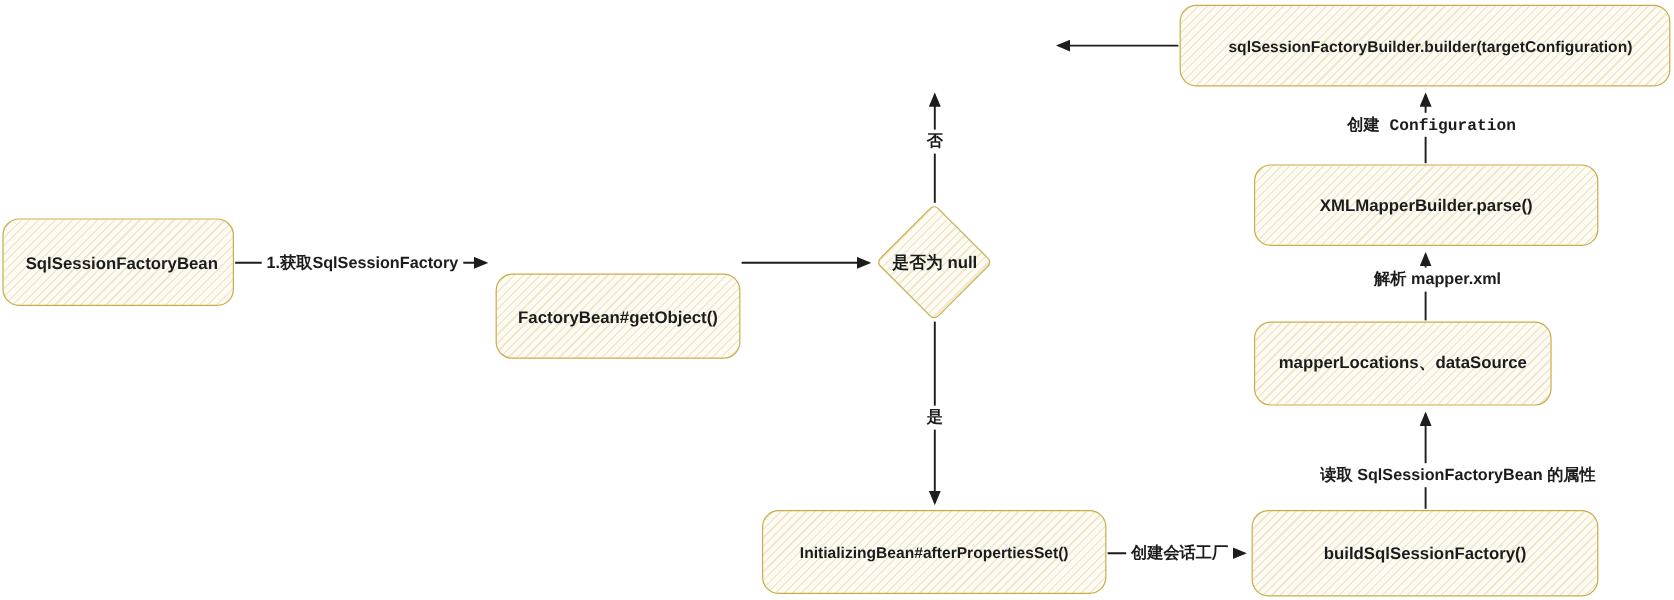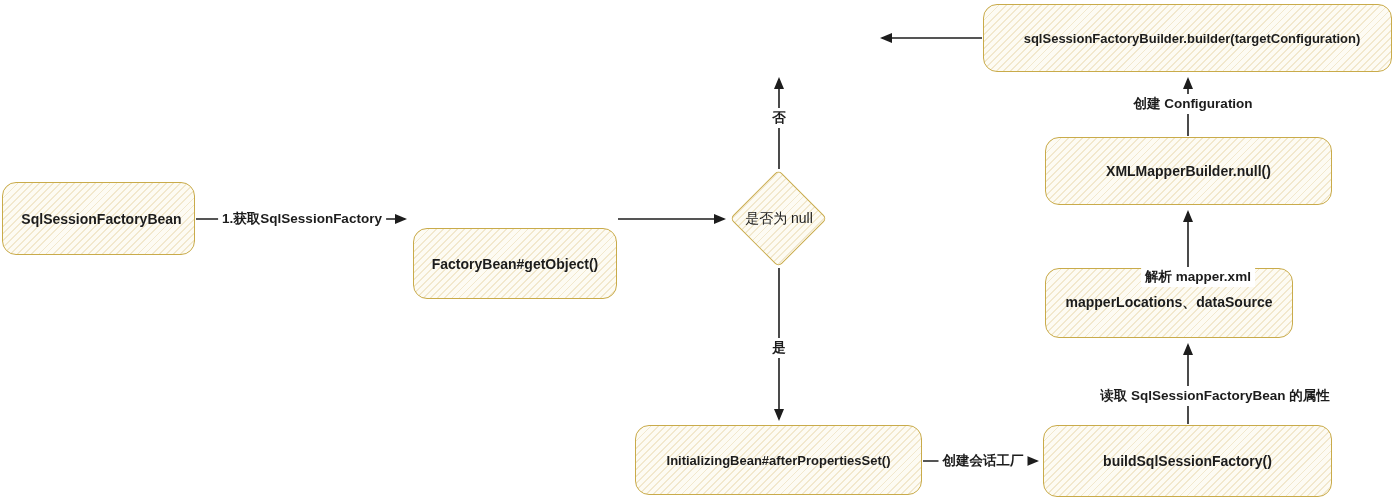--- a/index.html
+++ b/index.html
@@ -33,21 +33,21 @@
   .diamond{
     position:absolute;left:744px;top:184px;width:69px;height:69px;
     transform:rotate(45deg);border:1.6px solid var(--node-border);border-radius:5px;
     background:repeating-linear-gradient(90deg,
       var(--node-fill-stripe) 0px,var(--node-fill-stripe) 1.3px,
       var(--node-fill-base) 1.3px,var(--node-fill-base) 5px);
     z-index:2;
   }
   .diamond-label{
     position:absolute;left:779px;top:219px;transform:translate(-50%,-50%);
-    font-size:14px;font-weight:400;white-space:nowrap;z-index:3;
+    font-size:14px;font-weight:700;white-space:nowrap;z-index:3;
   }
   .edge-label{
     position:absolute;transform:translate(-50%,-50%);
     background:var(--background);padding:1px 4px;
     font-size:13.5px;font-weight:600;white-space:nowrap;z-index:3;
   }
 </style>
 </head>
 <body>
 
@@ -70,38 +70,38 @@
     <line x1="1188" y1="136" x2="1188" y2="79" marker-end="url(#arrow)"></line>
   </svg>
 
   <div class="node" style="left:2px;top:182px;width:193px;height:73px;padding-left:12px;">SqlSessionFactoryBean</div>
 
   <div class="node" style="left:413px;top:182px;width:204px;height:71px;margin-top:46px;">FactoryBean#getObject()</div>
 
 
   <div class="node node--small" style="left:983px;top:4px;width:409px;height:68px;padding-left:15px;">sqlSessionFactoryBuilder.builder(targetConfiguration)</div>
 
-  <div class="node" style="left:1045px;top:137px;width:287px;height:68px;">XMLMapperBuilder.null()</div>
+  <div class="node" style="left:1045px;top:137px;width:287px;height:68px;">XMLMapperBuilder.parse()</div>
 
   <div class="node" style="left:1045px;top:268px;width:248px;height:70px;">mapperLocations、dataSource</div>
 
   <div class="node node--small" style="left:635px;top:425px;width:287px;height:70px;">InitializingBean#afterPropertiesSet()</div>
 
   <div class="node" style="left:1043px;top:425px;width:289px;height:72px;">buildSqlSessionFactory()</div>
 
   <div class="diamond"></div>
   <div class="diamond-label">是否为 null</div>
 
   <div class="edge-label" style="left:302px;top:219px;">1.获取SqlSessionFactory</div>
 
   <div class="edge-label" style="left:779px;top:118px;">否</div>
 
   <div class="edge-label" style="left:779px;top:348px;">是</div>
 
-  <div class="edge-label" style="left:1193px;top:104px;">创建 Configuration</div>
+  <div class="edge-label" style="left:1193px;top:104px;font-family:Liberation Mono, monospace;">创建 Configuration</div>
 
-  <div class="edge-label" style="left:1198px;top:233px;margin-top:44px;">解析 mapper.xml</div>
+  <div class="edge-label" style="left:1198px;top:233px;">解析 mapper.xml</div>
 
   <div class="edge-label" style="left:1215px;top:396px;">读取 SqlSessionFactoryBean 的属性</div>
 
   <div class="edge-label" style="left:983px;top:461px;">创建会话工厂</div>
 
 </div>
 
 </body></html>

